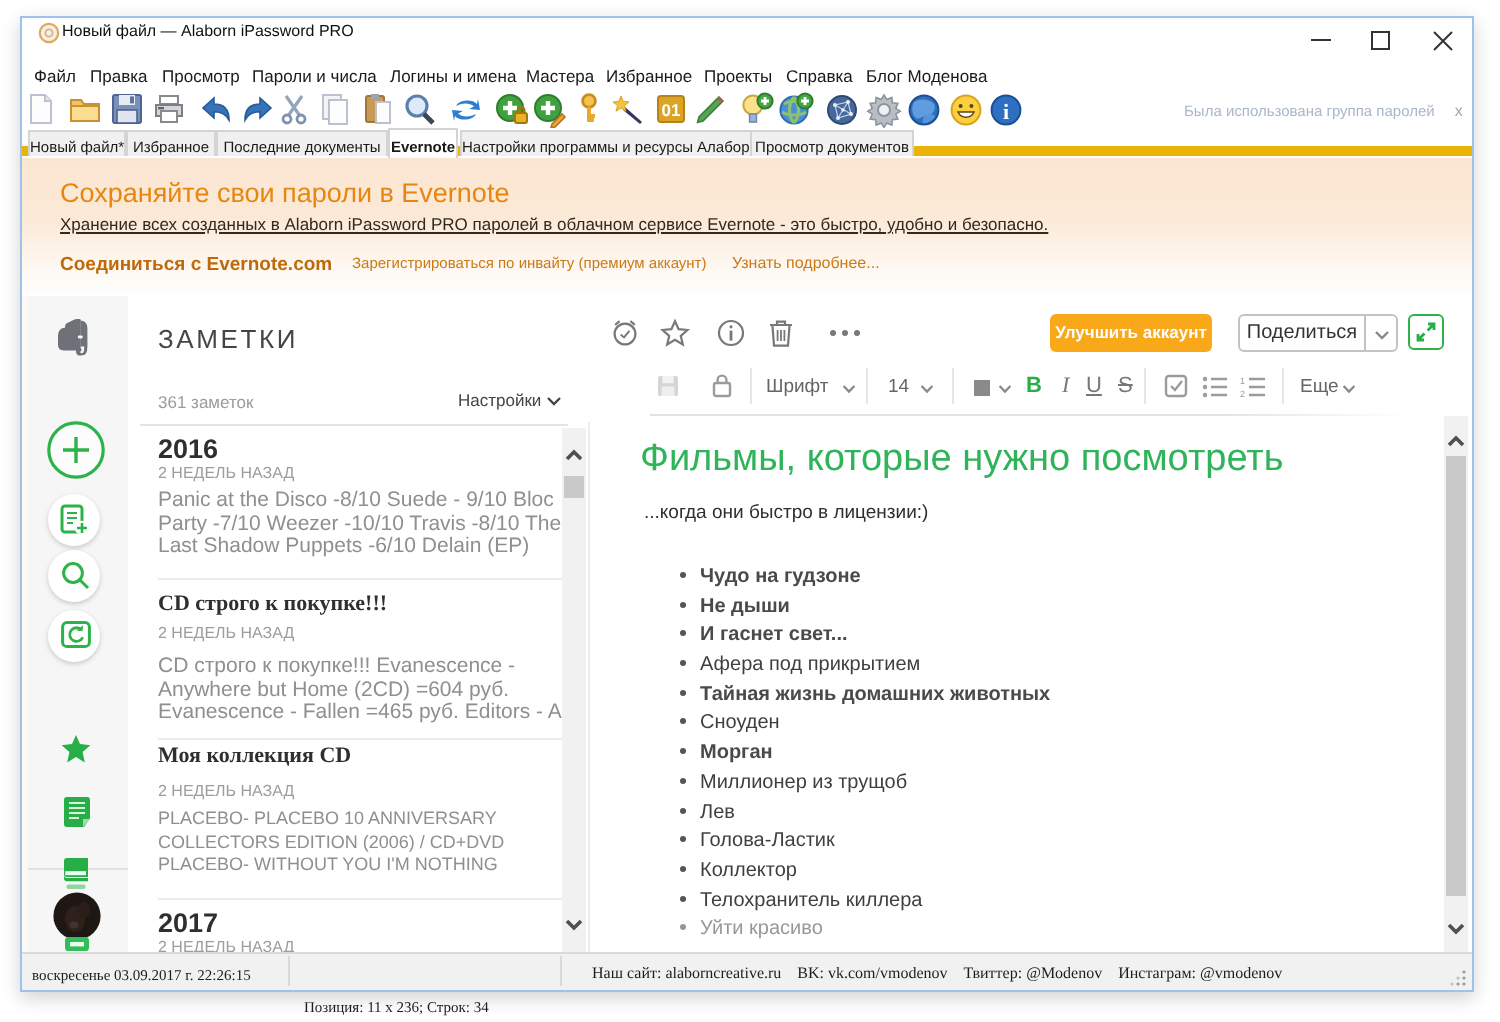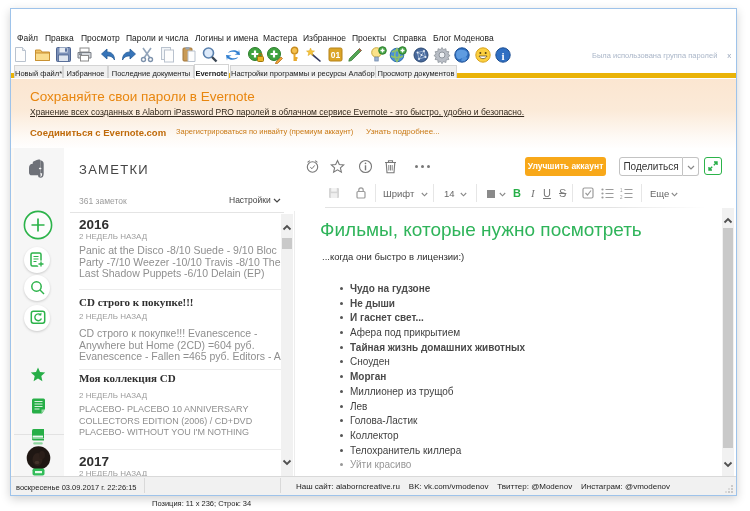--- a/index.html
+++ b/index.html
@@ -51,29 +51,51 @@
 
 #editor { position:absolute; left:284px; top:0; width:440px; height:329px; background:#fff; }
 #e-sep { position:absolute; left:30px; top:59px; width:380px; height:1px; background:linear-gradient(90deg,#e3e3e3 75%,rgba(227,227,227,0)); }
 #e-title { position:absolute; left:25px; top:71px; font-size:19px; color:#2fb45a; }
 #e-sub { position:absolute; left:27px; top:103px; font-size:9.5px; color:#2f2f2f; }
 #e-list { position:absolute; left:45px; top:135px; font-size:10px; color:#3f3f3f; }
 #e-list div { height:14.7px; }
 #e-list b { color:#4a4a4a; }
 .bullet { display:inline-block; width:3px; height:3px; border-radius:50%; background:#555; vertical-align:2px; margin-right:7px; }
 
-#statusbar { position:absolute; left:0; bottom:0; width:100%; height:19px; background:#f1f1f1; border-top:1px solid #d9d9d9; font-size:7.5px; color:#1d1d1d; white-space:nowrap; }
+#statusbar { position:absolute; left:0; bottom:0; width:100%; height:19px; background:#f1f1f1; border-top:1px solid #d9d9d9; font-size:7.5px; color:#1d1d1d; white-space:nowrap;font-family:Liberation Serif, serif; }
 #statusbar span { position:absolute; top:3px; }
 .st-sep { position:absolute; top:1px; width:1px; height:15px; background:#d9d9d9; }
 svg { display:block; }
 </style>
 </head>
 <body>
 <div id="win">
 
+  <div id="titlebar">
+    <svg class="abs" style="left:8px;top:2px" width="11" height="11" viewBox="0 0 11 11">
+        <circle cx="5.5" cy="5.5" r="4.6" fill="#faeedd" stroke="#dfa860" stroke-width="1.1"></circle>
+        <circle cx="5.5" cy="5.5" r="1.8" fill="none" stroke="#c9b695" stroke-width="0.9"></circle>
+      </svg>
+    <span id="title-txt">Новый файл — Alaborn iPassword PRO</span>
+    <div class="winbtn" style="left:634px">
+        <svg width="30" height="22">
+          <line x1="10.5" y1="11" x2="20.5" y2="11" stroke="#333" stroke-width="1"></line>
+        </svg>
+      </div>
+    <div class="winbtn" style="left:664px">
+        <svg width="30" height="22">
+          <rect x="11" y="7" width="8.5" height="8.5" fill="none" stroke="#333" stroke-width="1"></rect>
+        </svg>
+      </div>
+    <div class="winbtn" style="left:695px">
+        <svg width="30" height="22">
+          <path d="M11 7 L20 16 M20 7 L11 16" stroke="#333" stroke-width="1"></path>
+        </svg>
+      </div>
+  </div>
 
   <div id="menubar">
     <span style="left:6px">Файл</span>
     <span style="left:34px">Правка</span>
     <span style="left:70px">Просмотр</span>
     <span style="left:115px">Пароли и числа</span>
     <span style="left:184px">Логины и имена</span>
     <span style="left:252px">Мастера</span>
     <span style="left:292px">Избранное</span>
     <span style="left:341px">Проекты</span>

